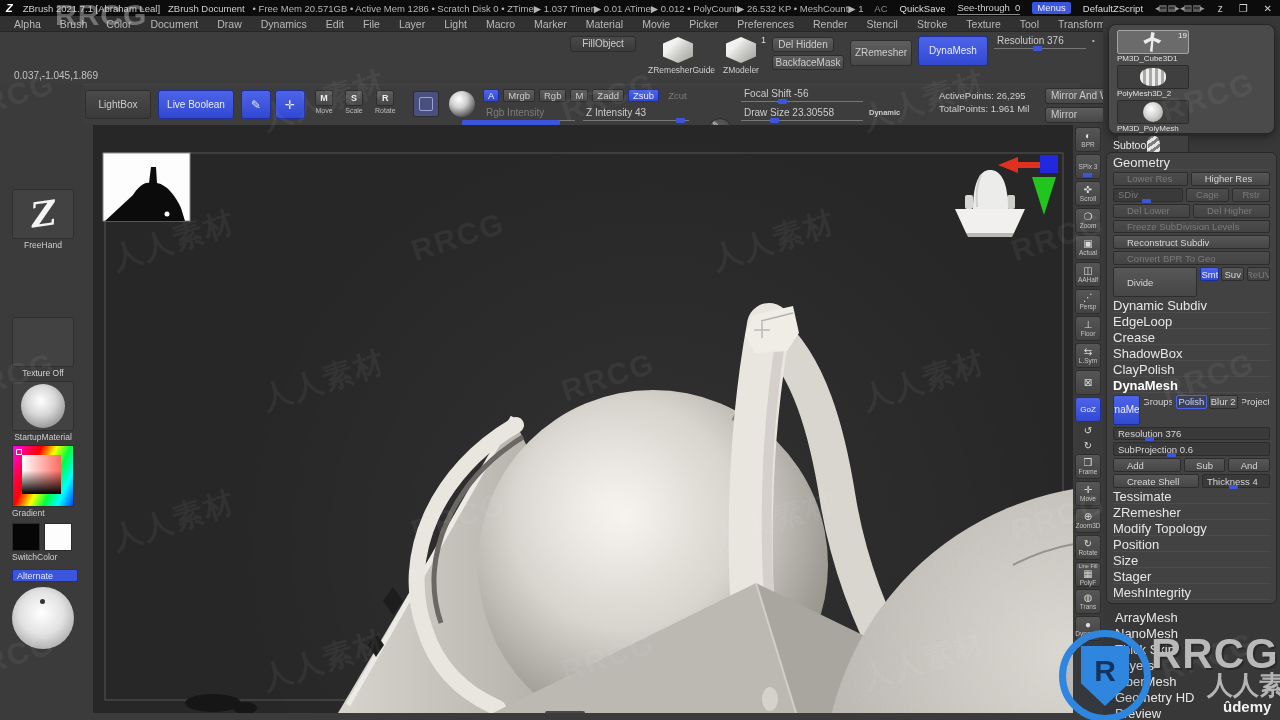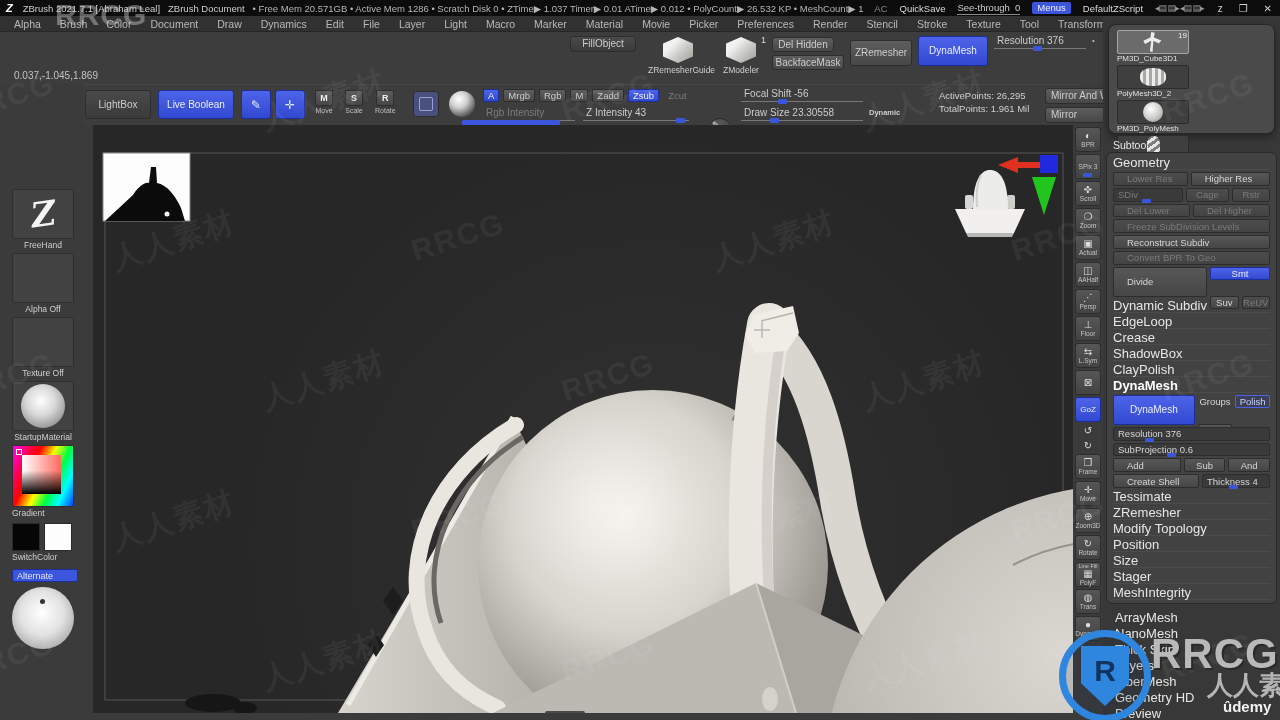--- a/index.html
+++ b/index.html
@@ -134,21 +134,21 @@
   .pbtn.c{justify-content:center;padding:0}
   .pbtn.dim{color:#7b7b7b;background:linear-gradient(#4c4c4c,#434343)}
   .pbtn.blue{background:linear-gradient(#4d64ea,#3148d0);border-color:#1c2d9c;color:#e9edff}
   .pbtn.bluebrd{background:#3c3f55;border:1px solid #4c63e8;color:#c9d2ff}
   .pslider{flex:1;position:relative;background:#3a3a3a;border:1px solid #2c2c2c;border-radius:2px;
     font-size:9.5px;color:#d6d6d6;display:flex;align-items:center;padding:0 4px;white-space:nowrap}
   .pslider:after{content:"";position:absolute;left:var(--p,30%);bottom:-2px;width:9px;height:4px;background:#3b55dd;border-radius:1px}
   .pslider.dim{color:#7b7b7b}
   .tallrow{height:30px}
   .divide-col{flex:1.1}
-  .smt-col{flex:1;display:flex;flex-direction:column;gap:16px}
+  .smt-col{flex:1;display:flex;flex-direction:row;gap:2px}
   .smt-row{display:flex;gap:3px;height:14px}
   .outer-secs{position:absolute;left:12px;top:596px;width:160px;display:flex;flex-direction:column;gap:4.5px}
   .outer-secs .sec-hdr{border-bottom:none;height:11.5px;line-height:11.5px}
 
   
   #wm{position:absolute;inset:0;pointer-events:none;z-index:40;overflow:hidden}
   .wm-tile{position:absolute;font-size:30px;font-weight:bold;color:rgba(255,255,255,.055);
     transform:rotate(-18deg);letter-spacing:2px;white-space:nowrap}
   .wm-top{position:absolute;left:55px;top:-2px;font-size:30px;font-weight:bold;color:rgba(200,200,200,.45);
     letter-spacing:1px;z-index:41;pointer-events:none}
@@ -293,24 +293,20 @@
     <div class="btn sm" style="left:962px;top:3px;width:112px;height:16px;justify-content:flex-start;padding:0 5px">Mirror And Weld</div>
     <div class="btn sm" style="left:962px;top:22px;width:112px;height:16px;justify-content:flex-start;padding:0 5px">Mirror</div>
   </div>
 
   <div class="lefttray">
     <div class="tray-item" style="top:64px">
       <div class="tray-thumb">
           <span class="zglyph">Z</span>
         </div>
       <div class="tray-label">FreeHand</div>
-    </div>
-    <div class="tray-item" style="top:128px">
-      <div class="tray-thumb"></div>
-      <div class="tray-label">Alpha Off</div>
     </div>
     <div class="tray-item" style="top:192px">
       <div class="tray-thumb"></div>
       <div class="tray-label">Texture Off</div>
     </div>
     <div class="tray-item" style="top:256px">
       <div class="tray-thumb">
           <span class="ball mat"></span>
         </div>
       <div class="tray-label">StartupMaterial</div>

